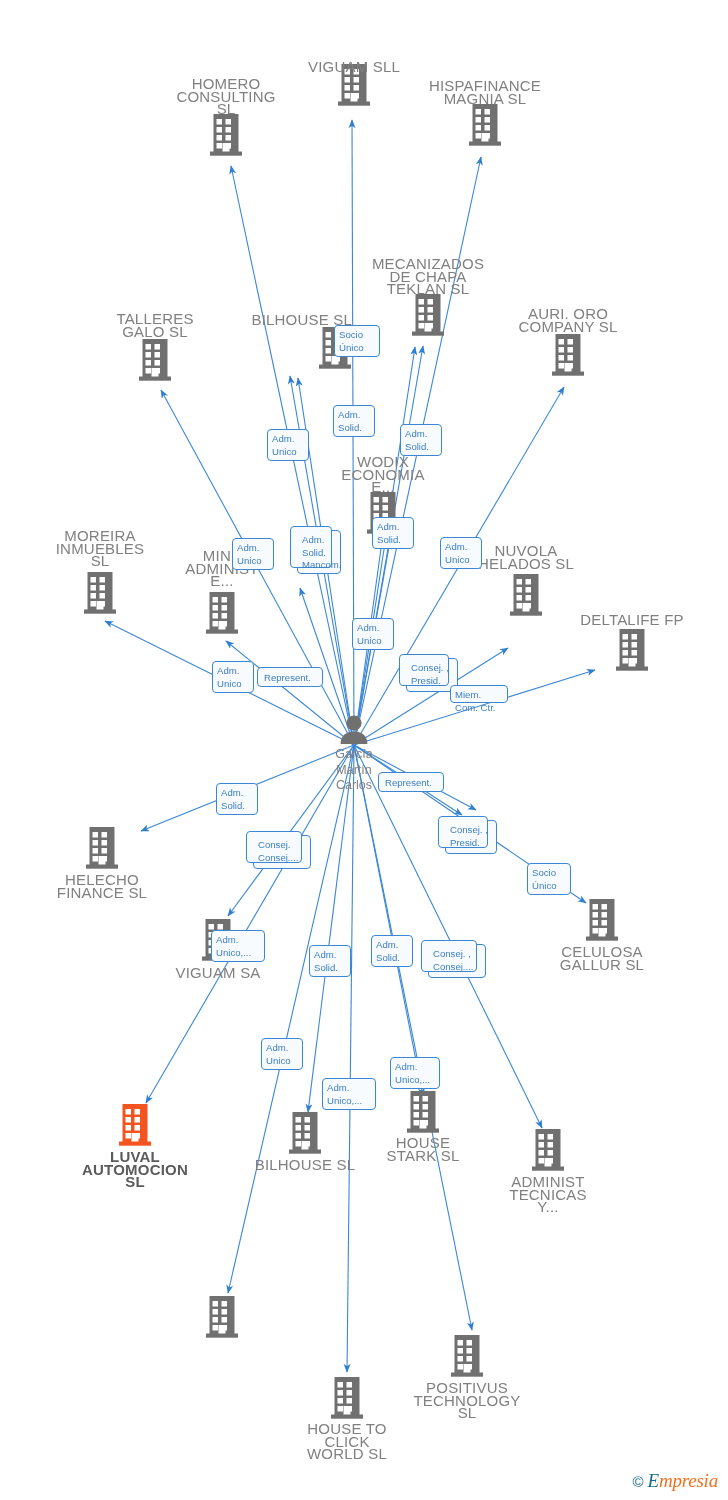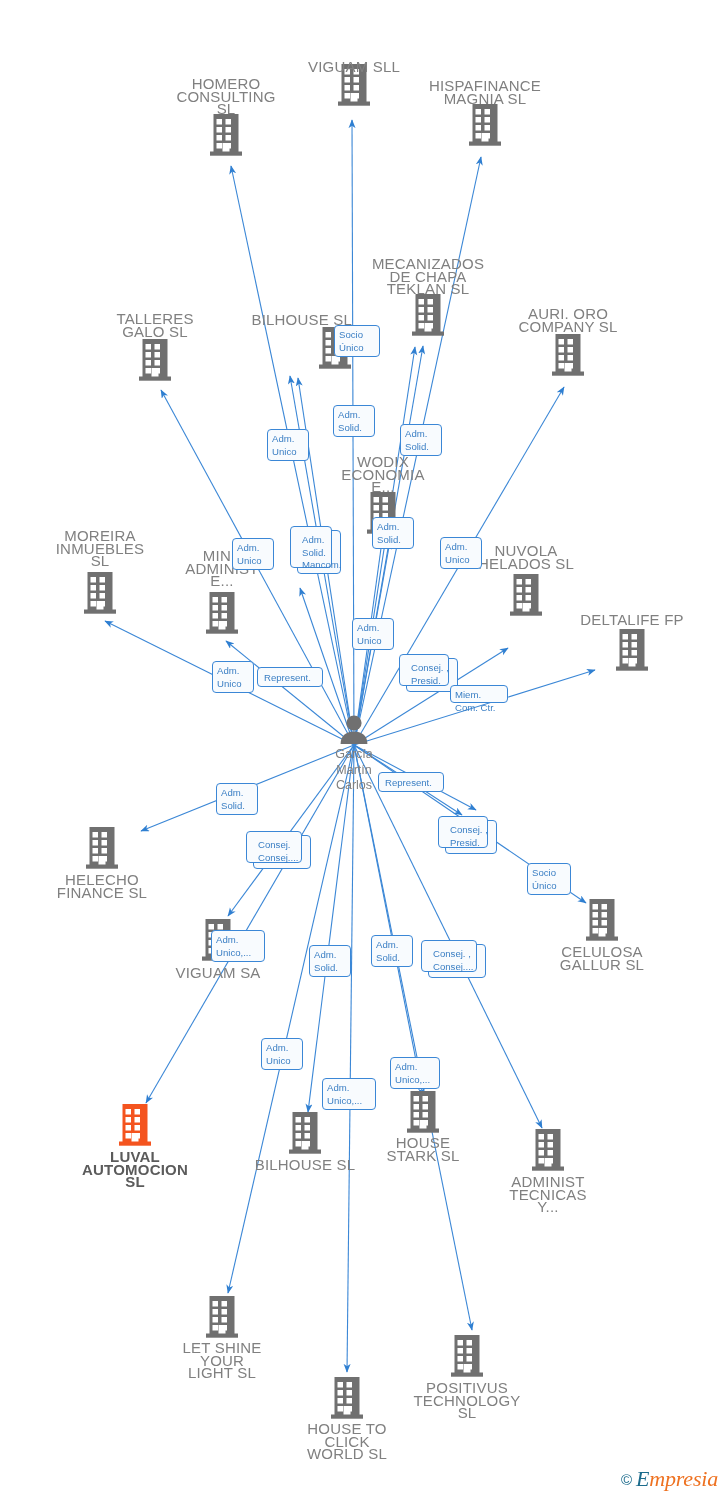--- a/index.html
+++ b/index.html
@@ -106,21 +106,21 @@
     gap: 4px;
   }
   #watermark .copy {
     color: #1b6b8c;
     font-size: 15px;
     line-height: 15px;
   }
   #watermark .brand {
     font-family: "Liberation Serif", serif;
     font-style: italic;
-    font-size: 22px;
+    font-size: 19px;
     color: #ee7120;
     letter-spacing: -0.2px;
   }
   #watermark .brand .cap {
     color: #1b6b8c;
   }
 </style>
 </head>
 <body>
 
@@ -497,23 +497,20 @@
             <rect x="16.5" y="7" width="5.5" height="5.5" fill="#ffffff"></rect>
             <rect x="7.5" y="15" width="5.5" height="5.5" fill="#ffffff"></rect>
             <rect x="16.5" y="15" width="5.5" height="5.5" fill="#ffffff"></rect>
             <rect x="7.5" y="23" width="5.5" height="5.5" fill="#ffffff"></rect>
             <rect x="16.5" y="23" width="5.5" height="5.5" fill="#ffffff"></rect>
             <rect x="7.5" y="31" width="5.5" height="5.5" fill="#ffffff"></rect>
             <rect x="16.5" y="31" width="5.5" height="5.5" fill="#ffffff"></rect>
             <rect x="13.5" y="31" width="7" height="9" fill="#ffffff"></rect>
             <rect x="1" y="39.5" width="32" height="4.2" fill="#707070"></rect>
           </svg></span>
-        <span class="caption" style="margin-top: 2px;">LET SHINE
-YOUR
-LIGHT  SL</span>
       </div>
       <div class="node" style="left: 467px; top: 1333px;">
         <span class="icon-wrap"><svg width="34" height="46" viewBox="0 0 34 46" aria-hidden="true">
             <rect x="4.5" y="2" width="25" height="38" fill="#707070"></rect>
             <rect x="7.5" y="7" width="5.5" height="5.5" fill="#ffffff"></rect>
             <rect x="16.5" y="7" width="5.5" height="5.5" fill="#ffffff"></rect>
             <rect x="7.5" y="15" width="5.5" height="5.5" fill="#ffffff"></rect>
             <rect x="16.5" y="15" width="5.5" height="5.5" fill="#ffffff"></rect>
             <rect x="7.5" y="23" width="5.5" height="5.5" fill="#ffffff"></rect>
             <rect x="16.5" y="23" width="5.5" height="5.5" fill="#ffffff"></rect>

